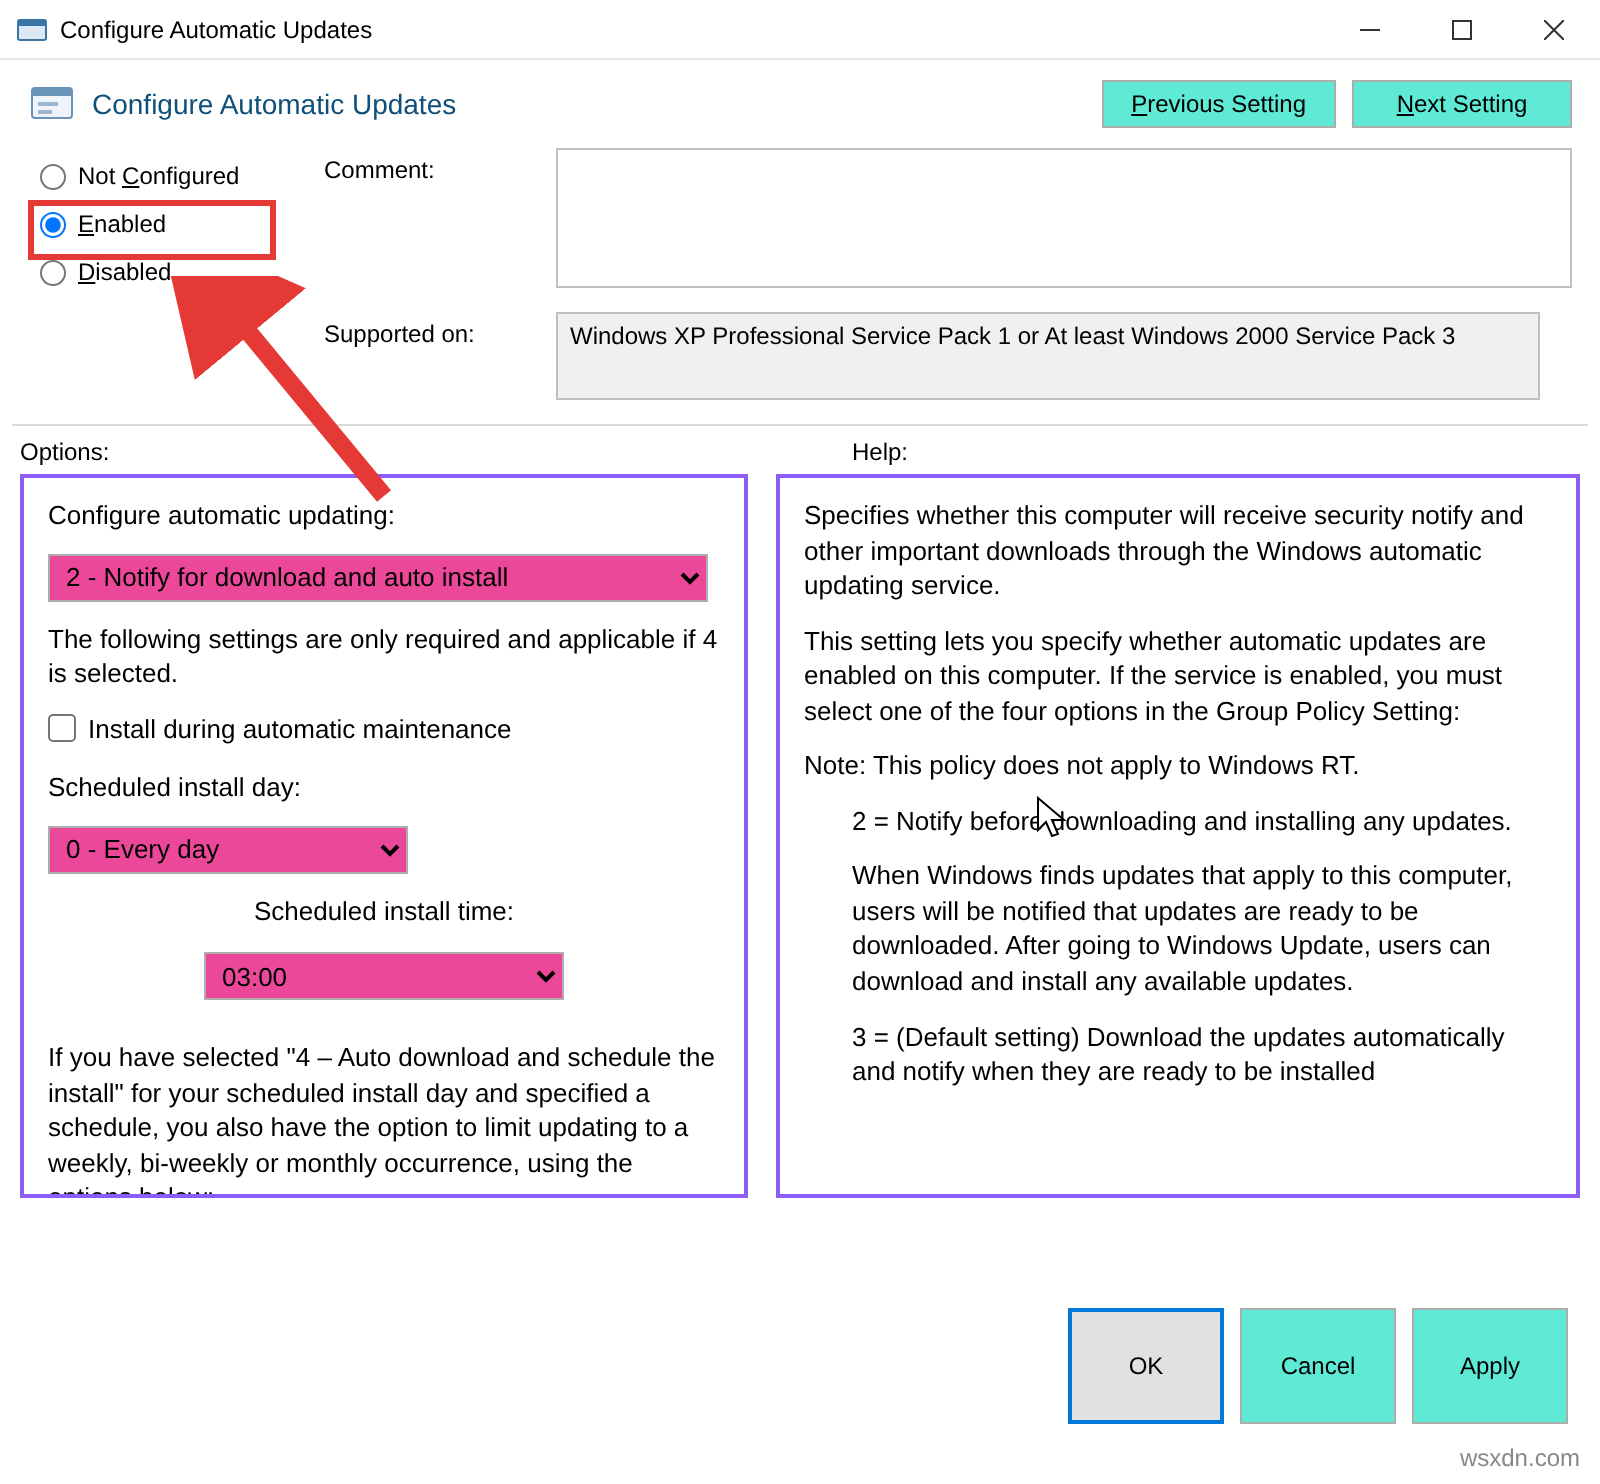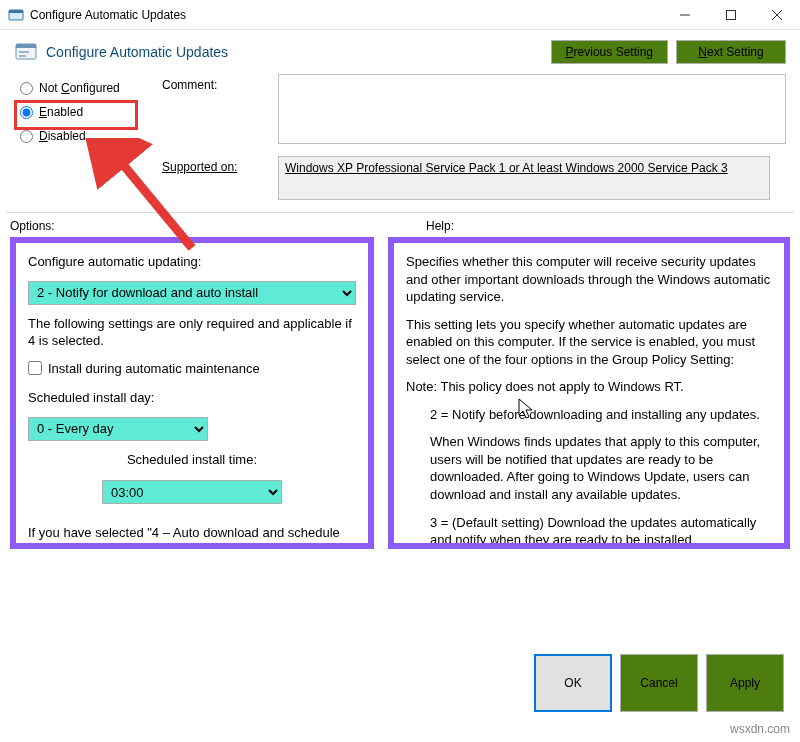--- a/index.html
+++ b/index.html
@@ -44,21 +44,21 @@
   }
   .header .bigicon {
     width: 24px; height: 24px; margin-right: 8px;
     display: inline-flex; align-items: center; justify-content: center;
   }
   .header .heading { font-size: 14px; color: #0f4f7a; }
   .header .spacer { flex: 1 1 auto; }
   .btn {
     font: inherit;
     font-size: 12px;
-    background: #4d7c0f;
+    background: #5eead4;
     border: 1px solid #adadad;
     padding: 4px 14px;
     margin-left: 8px;
     min-width: 110px;
   }
   .btn.primary {
     border: 2px solid #0078d7;
     padding: 20px 18px;
     background: #e1e1e1;
   }
@@ -102,21 +102,20 @@
     height: 44px;
     background: #f0f0f0;
     color: #000;
   }
   .toprow2 {
     display: grid;
     grid-template-columns: 140px 110px 1fr;
     column-gap: 6px;
     padding: 8px 30px 0 16px;
     align-items: start;
-    text-decoration: underline;
   }
 
   .divider {
     border: none;
     border-top: 1px solid #d9d9d9;
     margin: 12px 6px 0 6px;
   }
 
   
   .section-labels {
@@ -126,39 +125,39 @@
     font-size: 12px;
   }
   .section-labels div:nth-child(2){ padding-left: 42px;}
   .panels {
     display: grid;
     grid-template-columns: 364px 1fr;
     column-gap: 14px;
     padding: 0 10px;
   }
   .panel {
-    border: 6px solid #8b5cf6;
-    height: 312px;
+    border: 2px solid #8b5cf6;
+    height: 362px;
     overflow-y: scroll;
     padding: 10px 12px;
     font-size: 13px;
     line-height: 1.35;
     background: #fff;
   }
   .panel p { margin: 0 0 10px 0; }
   .panel .indent { padding-left: 24px; }
   .field-label { margin: 0 0 6px 0; }
   select.combo {
     font: inherit;
     font-size: 13px;
     width: 100%;
     max-width: 330px;
     height: 24px;
     border: 1px solid #adadad;
-    background: #5eead4;
+    background: #ec4899;
     padding: 0 4px;
     margin-bottom: 10px;
   }
   select.combo.small { max-width: 180px; }
   .time-row { display: flex; align-items: center; gap: 12px; margin-bottom: 10px; flex-direction: column;}
   .time-row select { max-width: 88px; }
   .chk-row { display: flex; align-items: center; margin: 6px 0 12px 0; }
   .chk-row input { margin: 0 6px 0 0; width: 14px; height: 14px; }
 
   
@@ -288,21 +287,21 @@
     <div class="time-row">
       <span>Scheduled install time:</span>
       <select class="combo small">
         <option>03:00</option>
       </select>
     </div>
     <p>If you have selected "4 – Auto download and schedule the install" for your scheduled install day and specified a schedule, you also have the option to limit updating to a weekly, bi-weekly or monthly occurrence, using the options below:</p>
   </div>
 
   <div class="panel">
-    <p>Specifies whether this computer will receive security updates and other important downloads through the Windows automatic updating service.</p>
+    <p>Specifies whether this computer will receive security notify and other important downloads through the Windows automatic updating service.</p>
     <p>This setting lets you specify whether automatic updates are enabled on this computer. If the service is enabled, you must select one of the four options in the Group Policy Setting:</p>
     <p>Note: This policy does not apply to Windows RT.</p>
     <p class="indent">2 = Notify before downloading and installing any updates.</p>
     <p class="indent">When Windows finds updates that apply to this computer, users will be notified that updates are ready to be downloaded. After going to Windows Update, users can download and install any available updates.</p>
     <p class="indent">3 = (Default setting) Download the updates automatically and notify when they are ready to be installed</p>
   </div>
 </div>
 
 <div class="footer">
   <button class="btn primary">OK</button>

